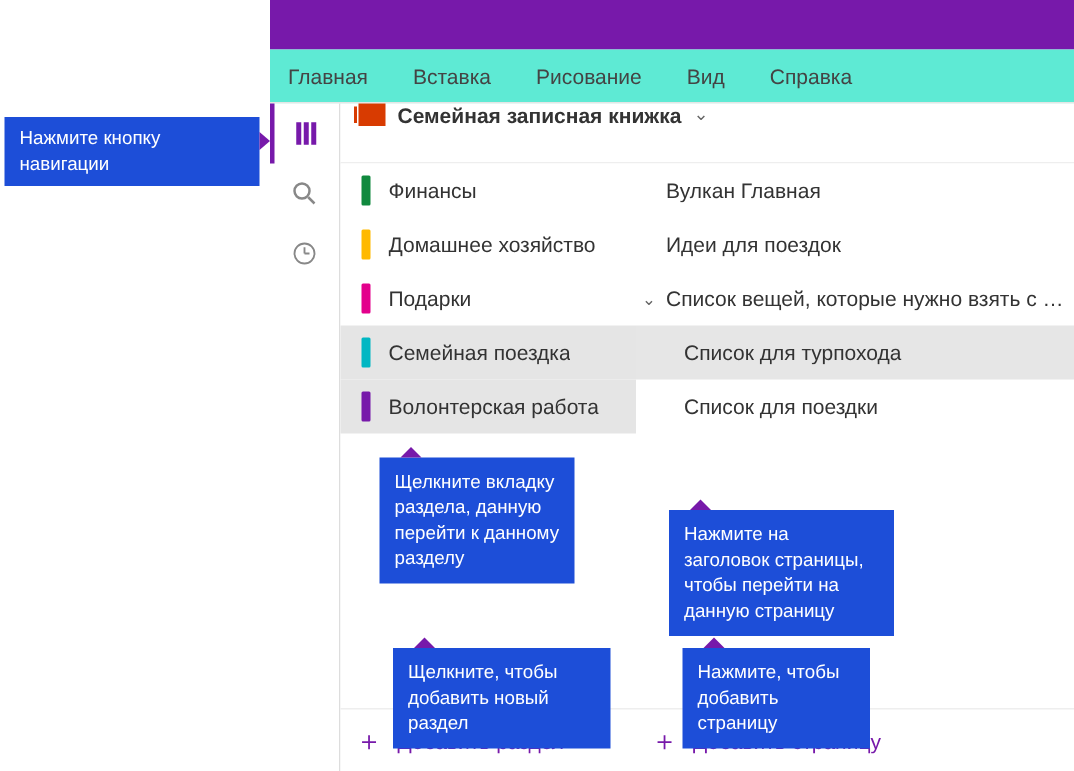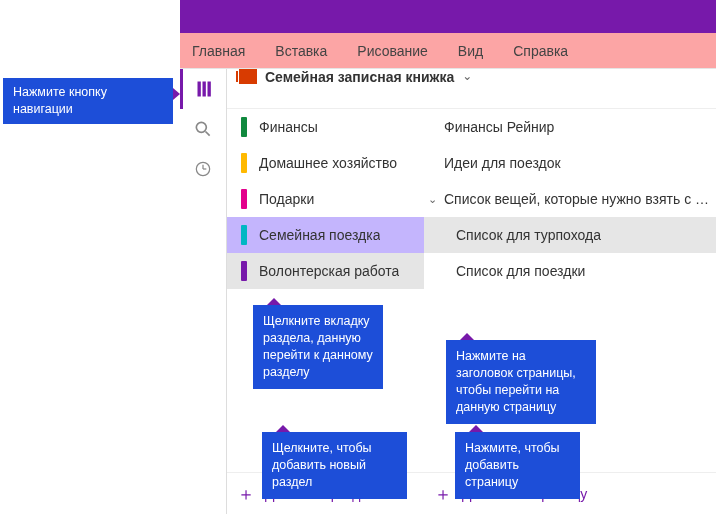--- a/index.html
+++ b/index.html
@@ -1,38 +1,38 @@
 <!DOCTYPE html>
 <html><head>
 <meta charset="utf-8">
 <style>
   * { margin: 0; padding: 0; box-sizing: border-box; }
   body { font-family: "Segoe UI", Arial, sans-serif; font-size: 14px; color: #333; background: #fff; width: 716px; height: 514px; overflow: hidden; position: relative; }
 
   .top-strip { position: absolute; left: 180px; top: 0; right: 0; height: 33px; background: #7719aa; }
 
-  .ribbon { position: absolute; left: 180px; top: 33px; right: 0; height: 36px; background: #fca5a5; display: flex; align-items: center; padding-left: 12px; gap: 30px; border-bottom: 1px solid #e5e5e5;}
+  .ribbon { position: absolute; left: 180px; top: 33px; right: 0; height: 36px; background: #5eead4; display: flex; align-items: center; padding-left: 12px; gap: 30px; border-bottom: 1px solid #e5e5e5;}
   .ribbon-tab { font-size: 14px; color: #444; cursor: pointer; }
 
   .left-rail { position: absolute; left: 180px; top: 69px; width: 47px; bottom: 0; background: #fff; border-right: 1px solid #ddd; display: flex; flex-direction: column; align-items: center; }
   .left-rail-item { width: 47px; height: 40px; display: flex; align-items: center; justify-content: center; color: #666; }
   .left-rail-item.active { border-left: 3px solid #7719aa; color: #7719aa; }
   .left-rail-item svg { width: 20px; height: 20px; }
 
   .notebook-header { position: absolute; left: 227px; right: 0; top: 69px; height: 40px; background: #fff; display: flex; align-items: flex-start; padding-left: 12px; gap: 8px; border-bottom: 1px solid #eee; }
   .notebook-icon { width: 18px; height: 15px; background: #d83b01; position: relative; }
   .notebook-icon::before { content:""; position:absolute; left:-3px; top:2px; bottom:2px; width:2px; background:#d83b01;}
   .notebook-title { font-weight: 600; color: #333; }
   .notebook-chev { color:#666; font-size:12px; }
 
   .sections-col { position: absolute; left: 227px; top: 109px; width: 197px; bottom: 0; background: #fff; }
   .pages-col { position: absolute; left: 424px; top: 109px; right: 0; bottom: 0; background: #fff; }
 
   .section-item { height: 36px; display: flex; align-items: center; padding-left: 14px; gap: 12px; cursor: pointer; }
-  .section-item.selected { background: #c4b5fd; }
+  .section-item.selected { background: #e5e5e5; }
   .section-item.last-hover { background: #e5e5e5; }
   .section-tab { width: 6px; height: 20px; border-radius: 1px; }
   .section-label { font-size: 14px; color: #333; white-space: nowrap; overflow: hidden; text-overflow: ellipsis; }
 
   .page-item { height: 36px; display: flex; align-items: center; padding-left: 20px; cursor: pointer; position: relative; }
   .page-item .chev { position: absolute; left: 4px; font-size: 11px; color: #666; }
   .page-item.sub { padding-left: 32px; }
   .page-item.selected { background: #e6e6e6; }
   .page-label { font-size: 14px; color: #333; white-space: nowrap; overflow: hidden; text-overflow: ellipsis; }
 
@@ -109,21 +109,21 @@
   </div>
 
   <div class="add-row">
     <span class="plus">＋</span>
     <span>Добавить раздел</span>
   </div>
 </div>
 
 <div class="pages-col">
   <div class="page-item">
-    <span class="page-label">Финансы Рейнир</span>
+    <span class="page-label">Вулкан Главная</span>
   </div>
   <div class="page-item">
     <span class="page-label">Идеи для поездок</span>
   </div>
   <div class="page-item">
     <span class="chev">⌄</span>
     <span class="page-label">Список вещей, которые нужно взять с собой</span>
   </div>
   <div class="page-item sub selected">
     <span class="page-label">Список для турпохода</span>

